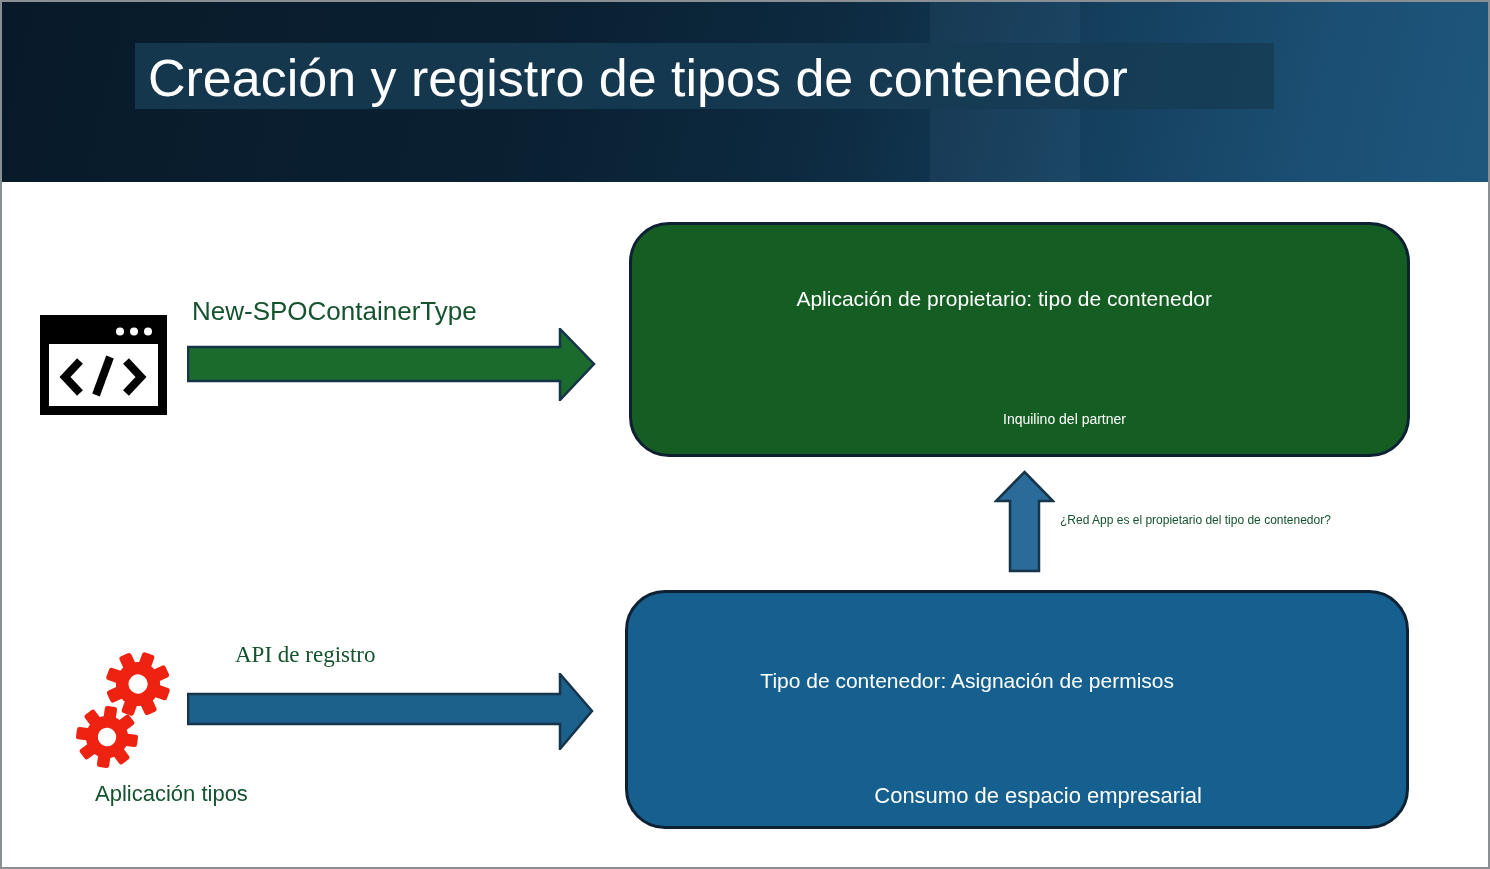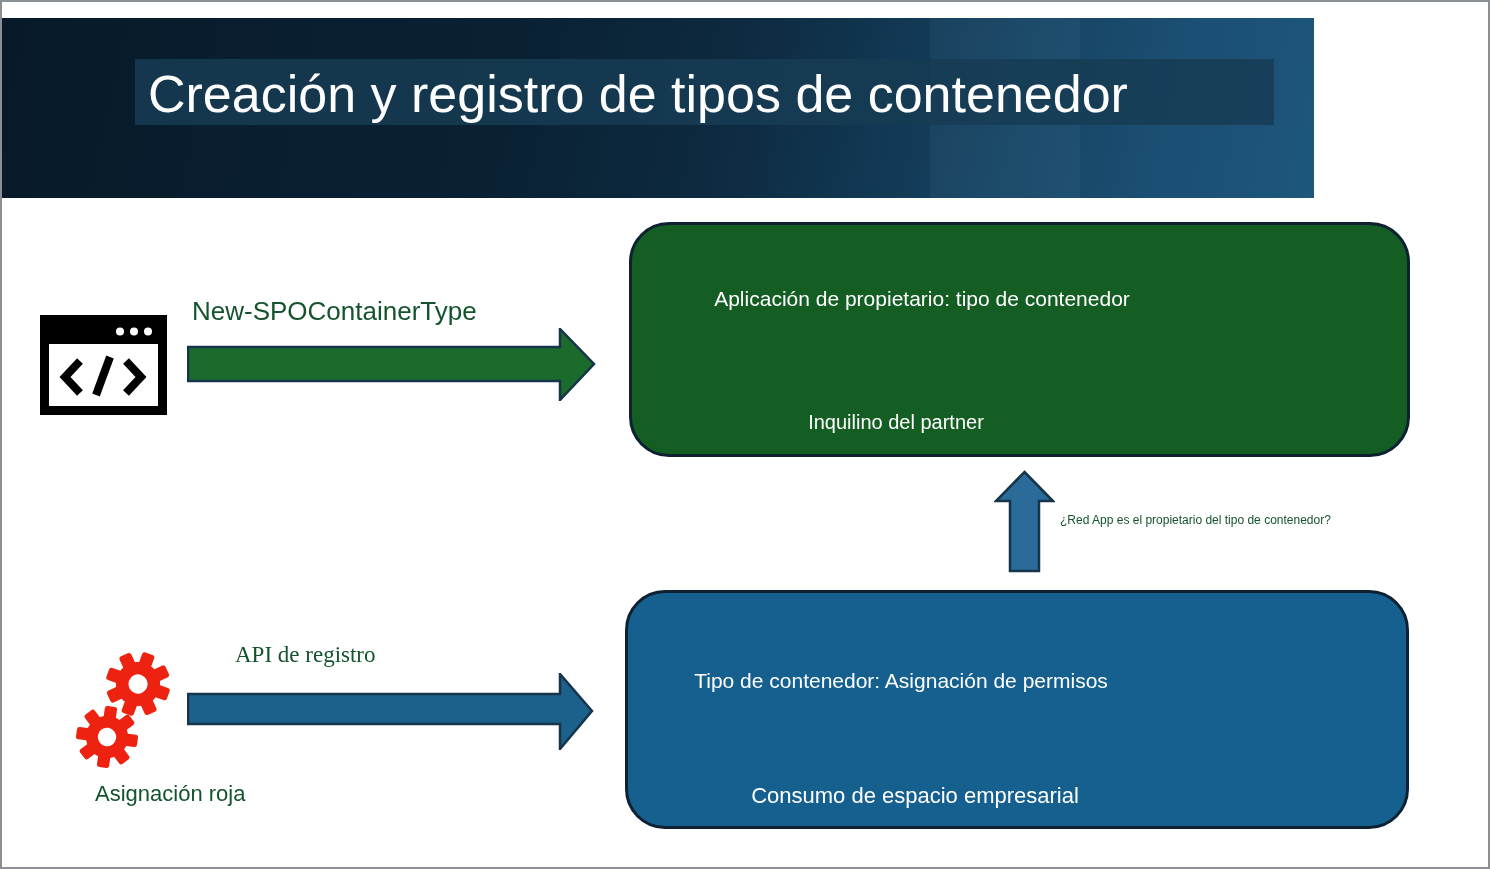--- a/index.html
+++ b/index.html
@@ -7,21 +7,21 @@
     position:relative;
     width:1490px;height:869px;
     background:#ffffff;
     border:2px solid #8a8f94;
     box-sizing:border-box;
     overflow:hidden;
     font-family:"Liberation Sans", sans-serif;
   }
   
   .header{
-    position:absolute;left:0;top:16px;width:1312px;height:180px;
+    position:absolute;left:0;top:0;width:1486px;height:180px;
     background:linear-gradient(103deg,#081a2a 0%,#0a2133 38%,#0d2a40 55%,#143e5c 72%,#1b4f73 88%,#1e567c 100%);
   }
   .header-band{
     position:absolute;left:928px;top:0;width:150px;height:180px;
     background:rgba(150,200,235,0.06);
   }
   .title-highlight{
     position:absolute;left:133px;top:41px;width:1139px;height:66px;
     background:rgba(22,60,83,0.85);
   }
@@ -30,26 +30,26 @@
     font-size:52px;color:#fdfdfd;white-space:nowrap;letter-spacing:0;
   }
   
   .abs{position:absolute;}
   .black-label{color:#14532d;white-space:nowrap;}
   .flow-box{
     position:absolute;box-sizing:border-box;
     border:3px solid #0d2133;border-radius:40px;
   }
   .box-line{
-    position:absolute;left:0;text-align:center;color:#ffffff;white-space:nowrap;
+    position:absolute;left:0;text-align:right;color:#ffffff;white-space:nowrap;
   }
   
   .box-green{left:627px;top:220px;width:781px;height:235px;background:#145e23;}
   .box-green .line1{top:62px;right:195px;font-size:21px;}
-  .box-green .line2{top:186px;right:247px;font-size:20px;}
+  .box-green .line2{top:186px;right:281px;font-size:14px;}
   
   .box-blue{left:623px;top:588px;width:784px;height:239px;background:#15608f;}
   .box-blue .line1{top:76px;right:232px;font-size:21px;}
   .box-blue .line2{top:190px;right:204px;font-size:22px;}
 
   .label-newspo{left:190px;top:294px;font-size:26px;}
   .label-api{left:233px;top:640px;font-size:23px;font-family:Liberation Serif, serif;}
   .label-redapp{left:93px;top:779px;font-size:22px;}
   .label-question{left:1058px;top:511px;font-size:12px;}
 
@@ -119,15 +119,15 @@
     <use href="#gear" transform="translate(66,37) scale(0.92) rotate(20)"></use>
     <use href="#gear" transform="translate(35,90) scale(0.88) rotate(8)"></use>
   </svg>
 
   <div class="abs black-label label-api">API de registro</div>
 
   <svg class="abs" style="left:185px;top:671px;" width="407" height="77" viewBox="0 0 407 77">
     <polygon points="1,21 373,21 373,1 405,38 373,76 373,51 1,51" fill="#1b618c" stroke="#16344a" stroke-width="2.5" stroke-linejoin="miter"></polygon>
   </svg>
 
-  <div class="abs black-label label-redapp">Asignación roja</div>
+  <div class="abs black-label label-redapp">Aplicación tipos</div>
 
 </div>
 
 </body></html>

